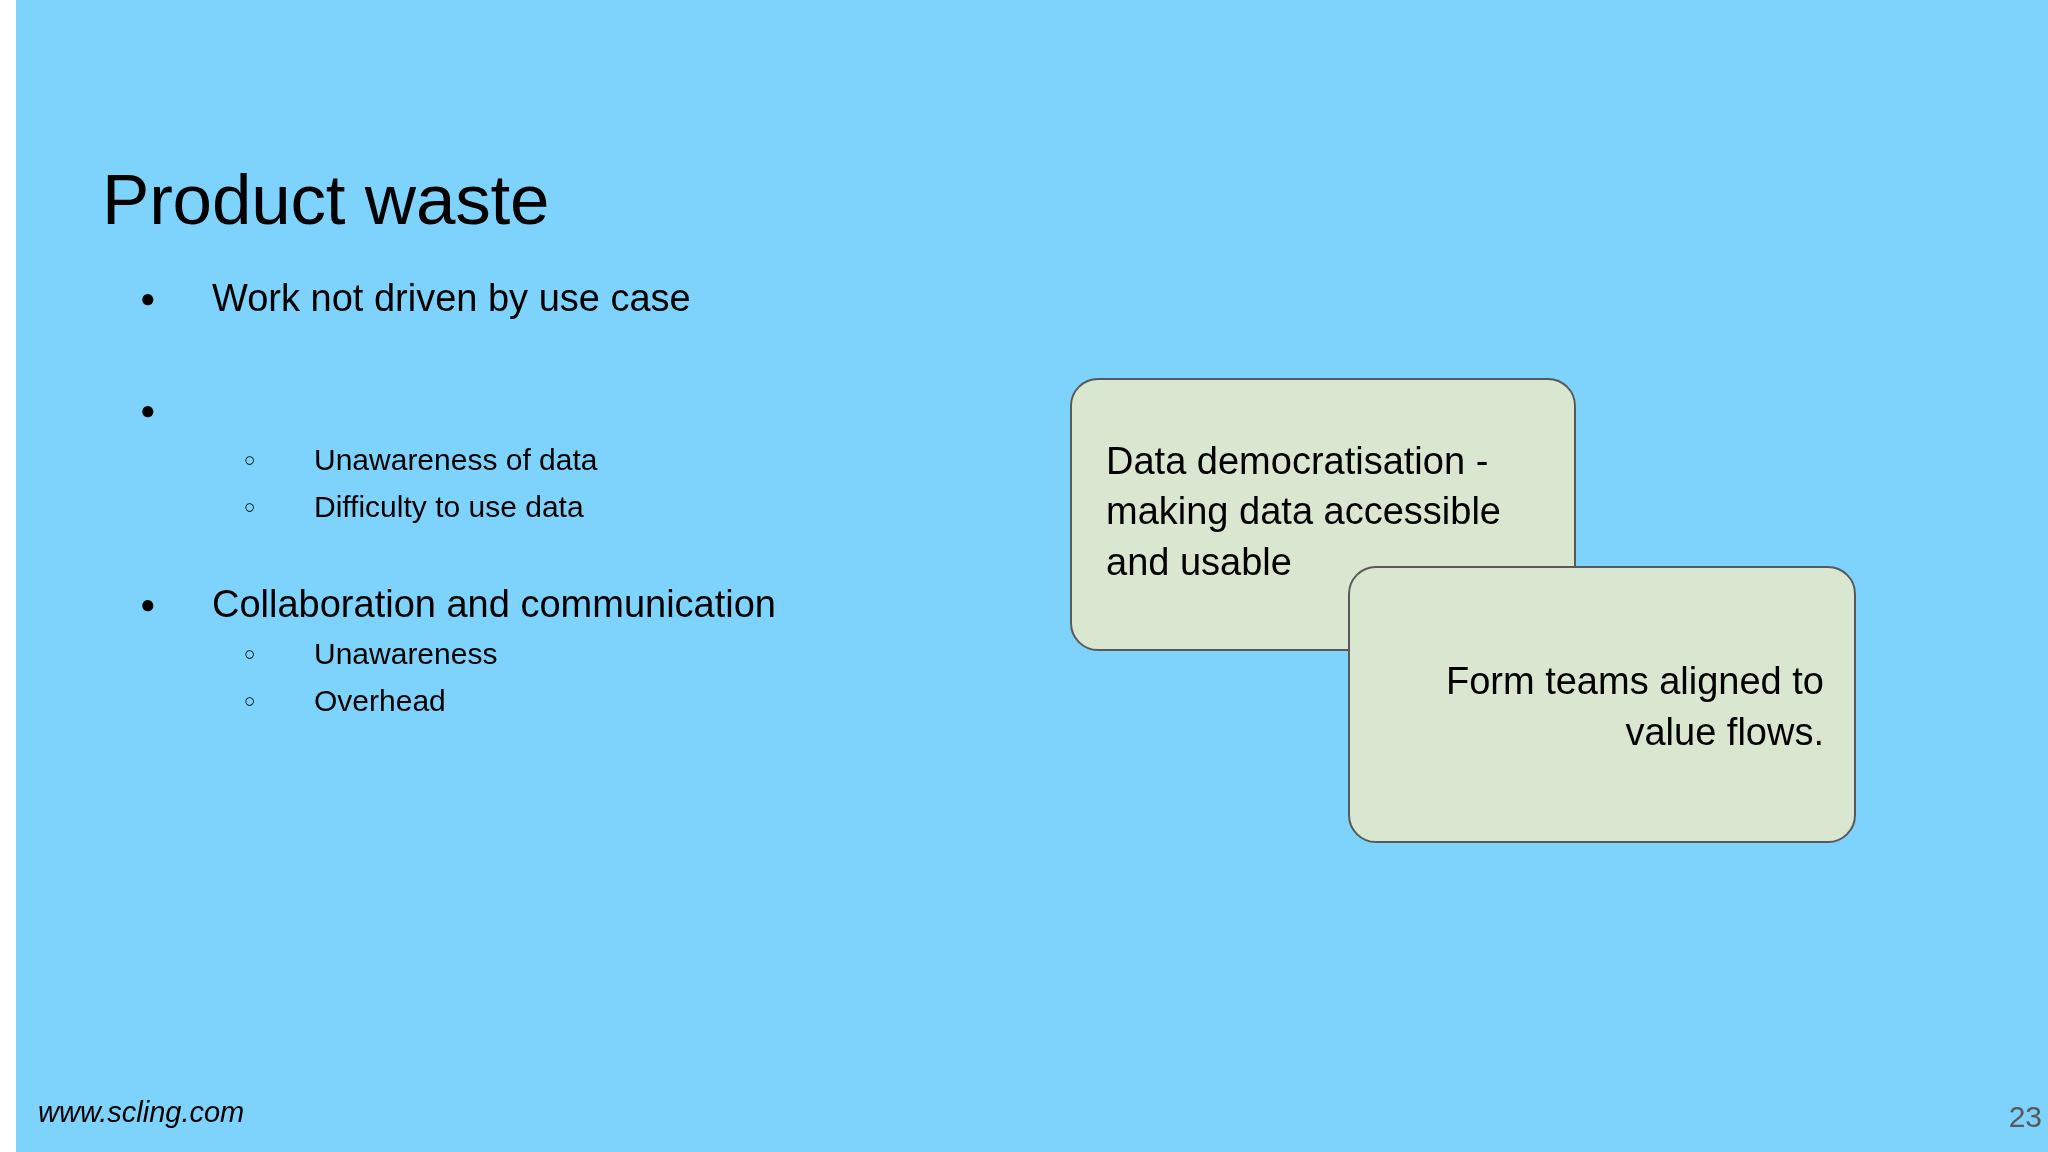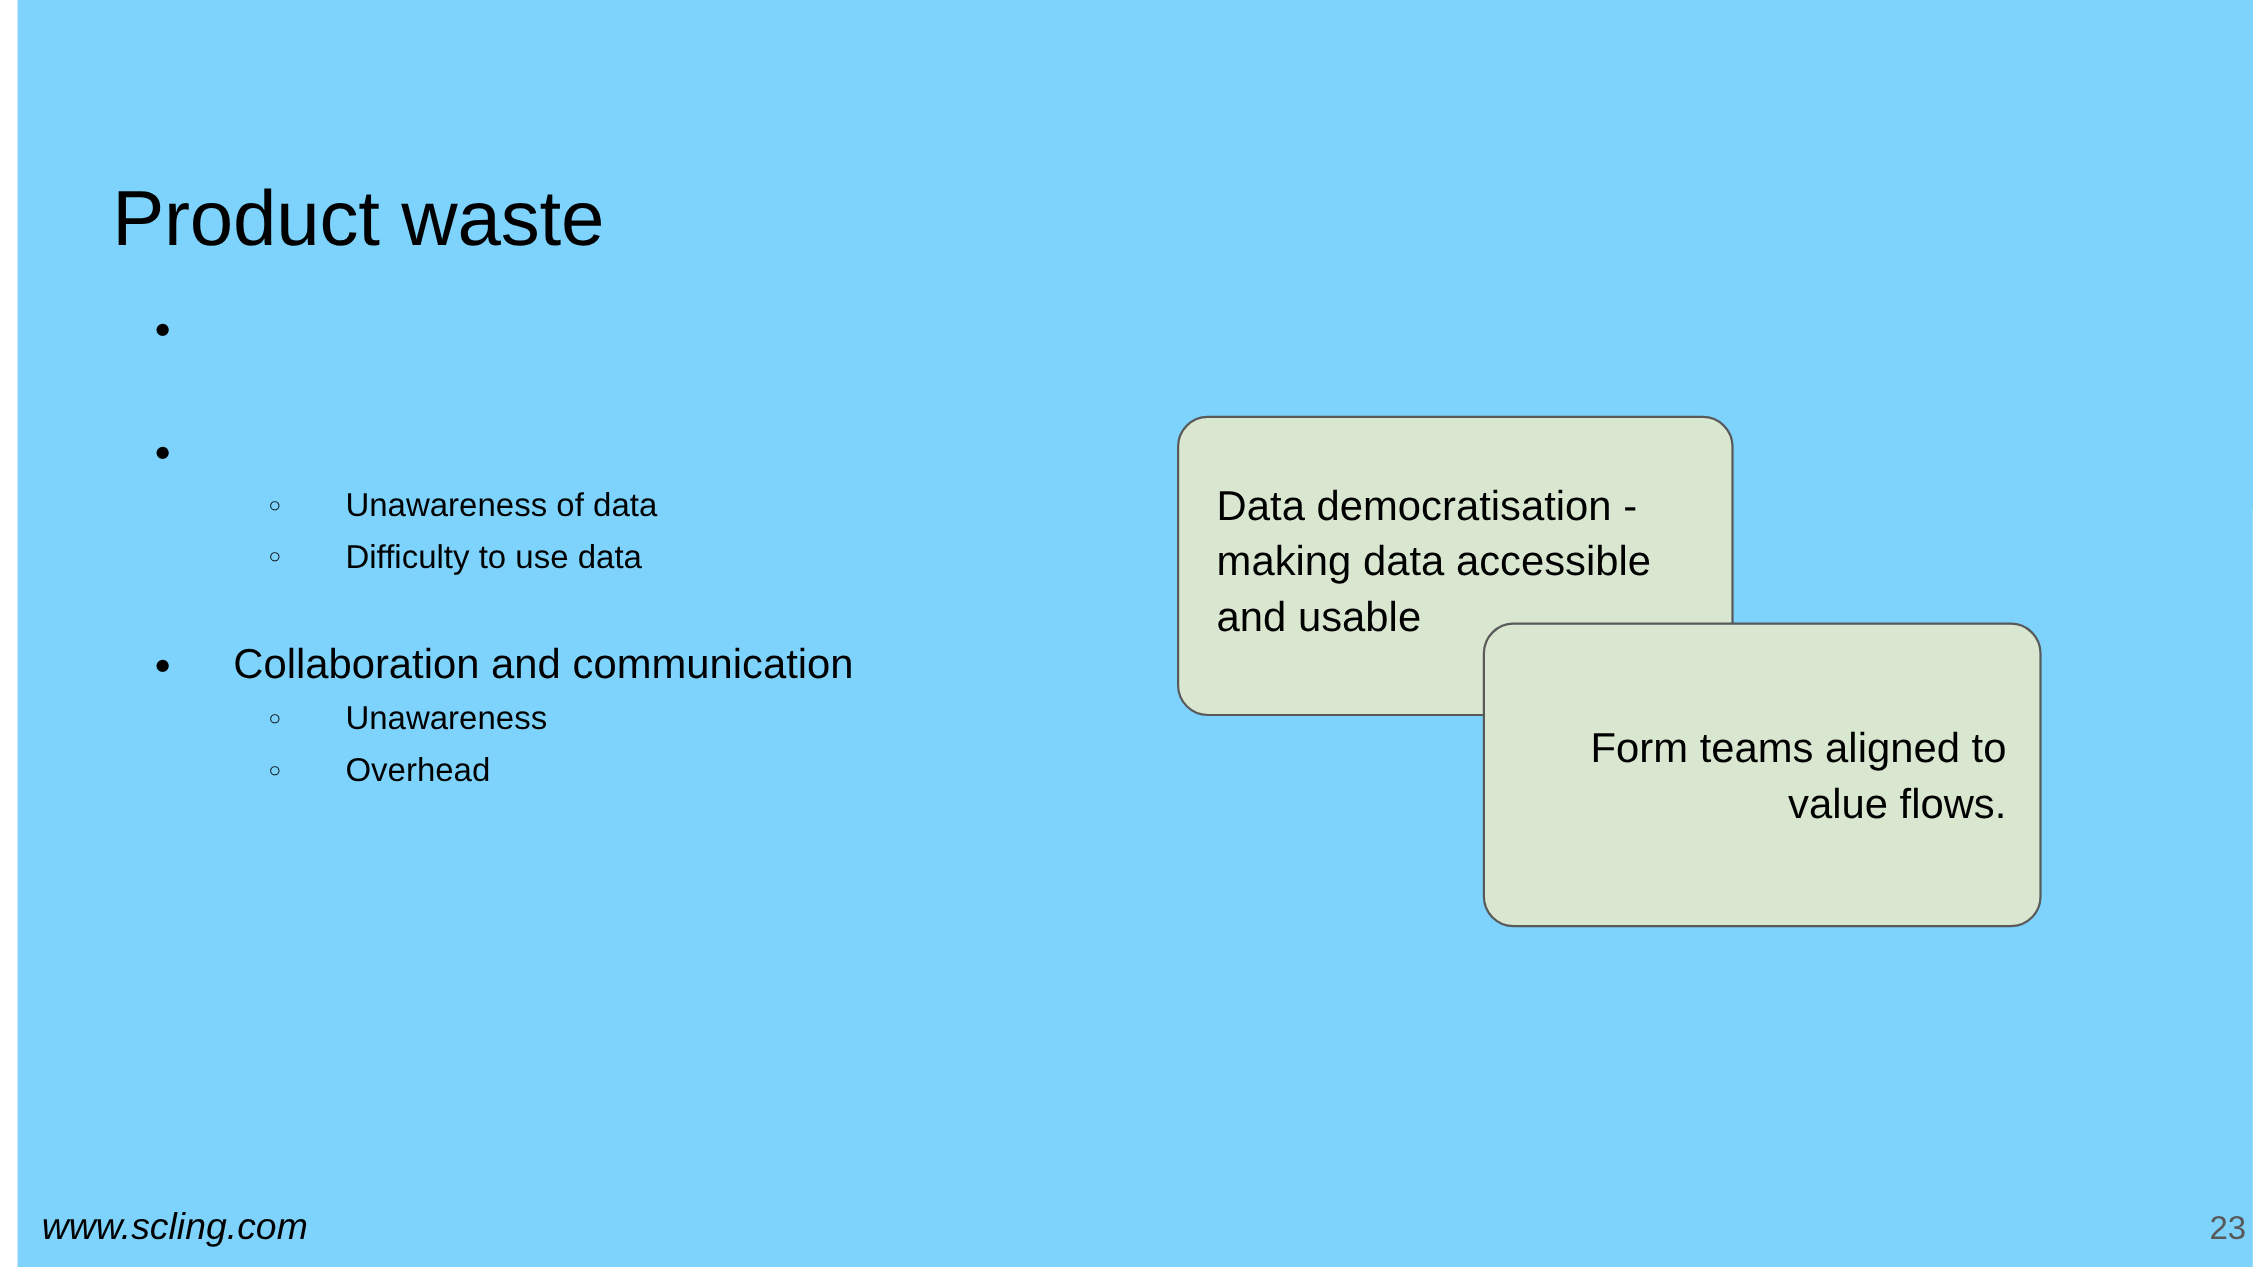--- a/index.html
+++ b/index.html
@@ -120,21 +120,21 @@
   }
   #note-teams .note-text {
     margin-top: 4px;
   }
 
   
   #footer-url {
     position: absolute;
     left: 22px;
     top: 1096px;
-    font-size: 34px;
+    font-size: 29px;
     font-style: italic;
     color: #000000;
     white-space: nowrap;
   }
   #page-number {
     position: absolute;
     right: 22px;
     top: 1100px;
     width: 60px;
     text-align: right;
@@ -147,20 +147,21 @@
 
 <div id="slide" style="background: #7dd3fc; margin-left: 16px;">
 
   <h1 id="slide-title" style="color: rgb(0, 0, 0);">Product waste</h1>
 
   <div id="bullet-body">
 
     <div class="bullet-group">
       <div class="bullet-l1">
         <span class="marker">●</span>
+        <span>Work not driven by use case</span>
       </div>
     </div>
 
     <div class="gap-lg"></div>
 
     <div class="bullet-group">
       <div class="bullet-l1">
         <span class="marker">●</span>
       </div>
       <div class="bullet-l2">

